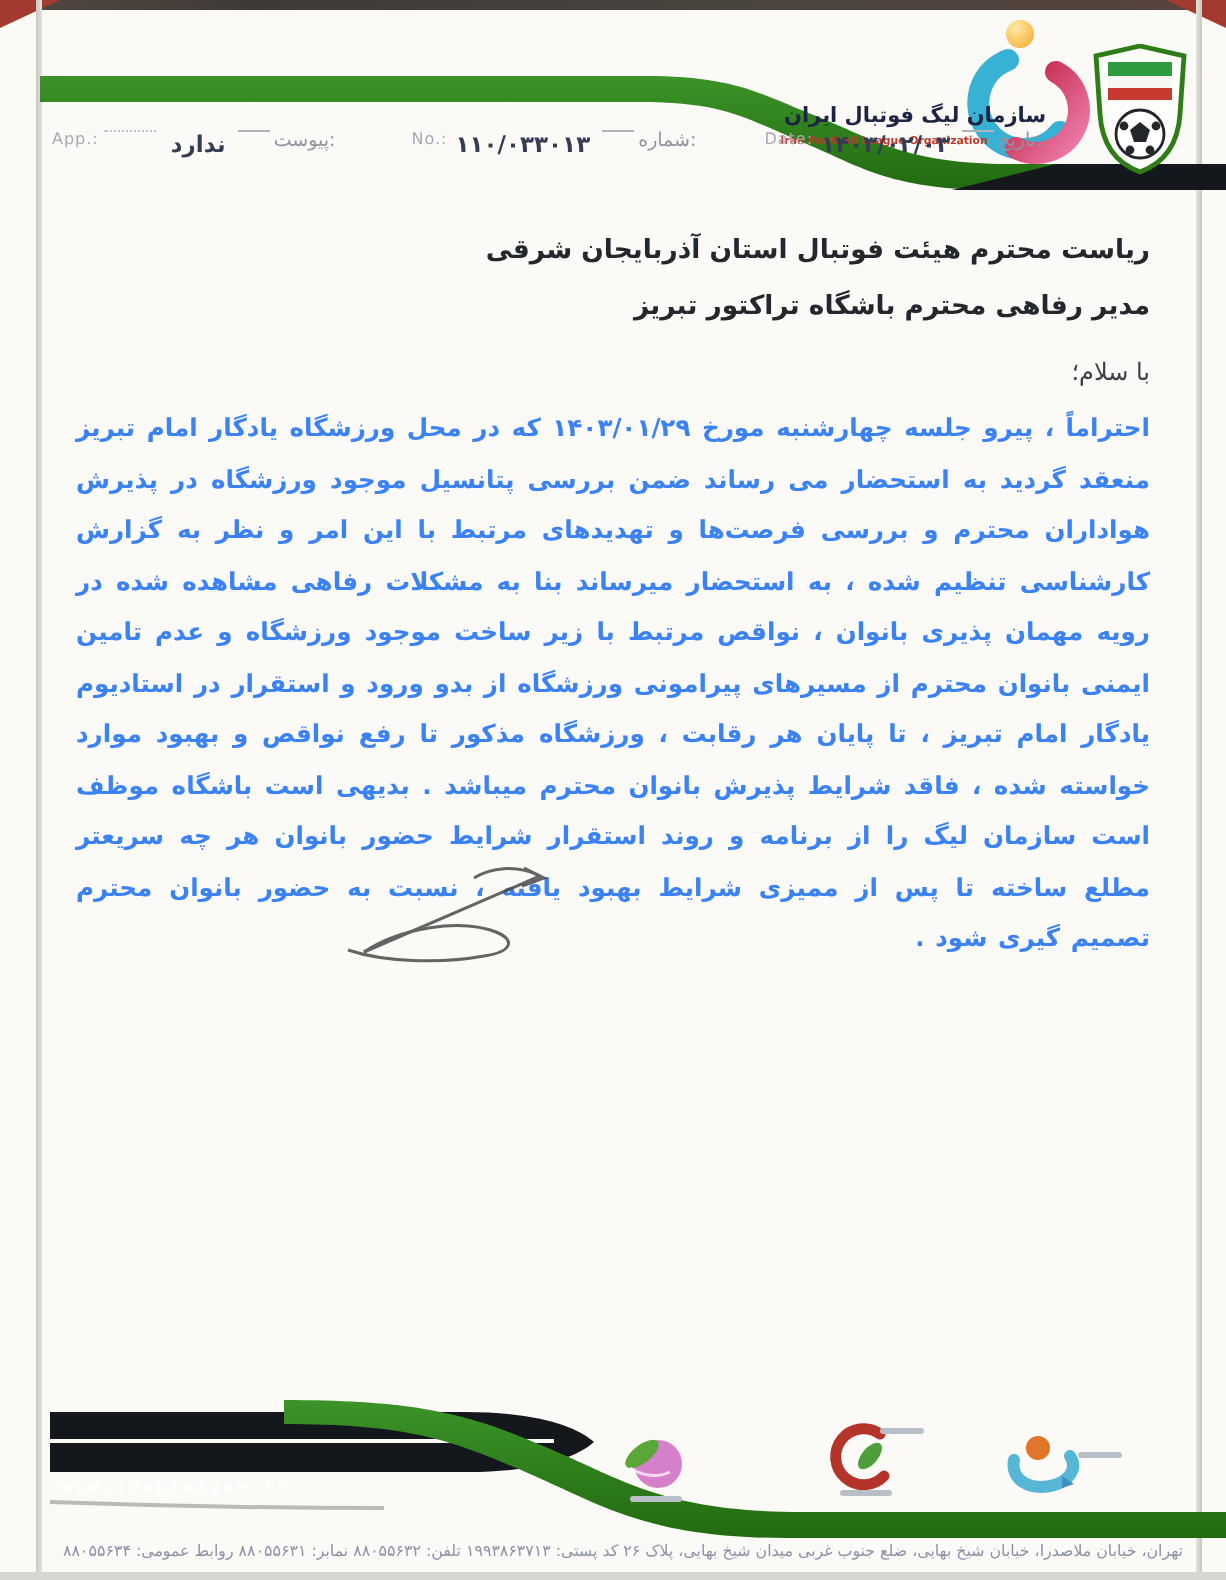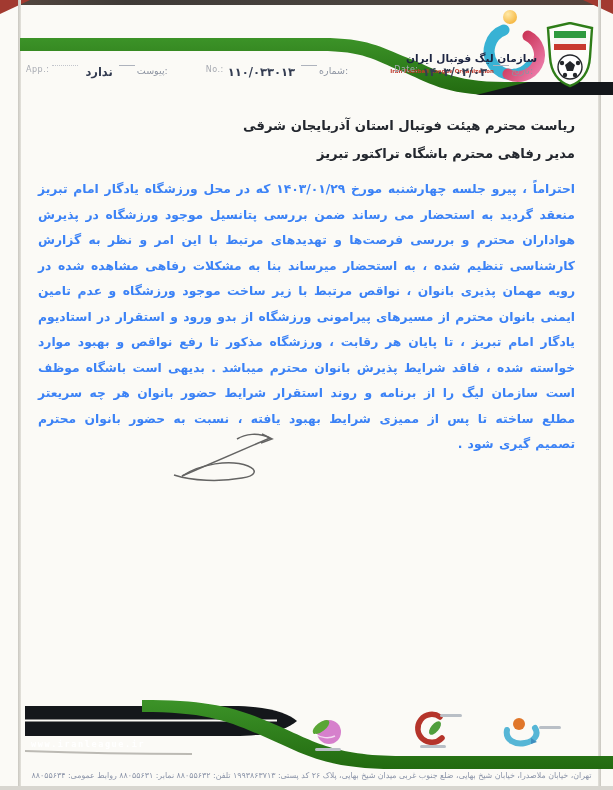--- a/index.html
+++ b/index.html
@@ -17,36 +17,36 @@
   .corner.left  { left:0;  background:#a23a30; clip-path:polygon(0 0,100% 0,0 100%); }
   .corner.right { right:0; background:#a23a30; clip-path:polygon(0 0,100% 0,100% 100%); }
   .paper-edge { position:absolute; top:0; bottom:0; width:3px; background:linear-gradient(90deg,#c9c7c0,#e4e2dc); }
   .paper-edge.left { left:18px; }
   .paper-edge.right { left:598px; background:linear-gradient(90deg,#e4e2dc,#c9c7c0); }
   .bottom-edge { position:absolute; left:0; right:0; bottom:0; height:4px; background:#d8d6d0; }
 
   
   .hdr-svg { position:absolute; top:0; left:0; }
   .league-logo { position:absolute; left:388px; top:6px; width:168px; height:88px; }
-  .league-fa { position:absolute; left:18px; top:46px; width:108px; text-align:center;
+  .league-fa { position:absolute; left:4px; top:46px; width:108px; text-align:center;
     font-size:10.5px; font-weight:bold; color:#1d2542; white-space:nowrap; }
   .league-en { position:absolute; left:0; top:62px; width:108px; text-align:center;
     font-size:5.4px; font-weight:bold; color:#c0392b; white-space:nowrap; }
   .shield-wrap { position:absolute; left:546px; top:22px; }
 
   .fields-row { position:absolute; top:62px; left:26px; width:455px; height:20px;
     display:flex; align-items:center; direction:ltr; }
   .field { display:flex; }
   .field .en { font-size:8px; color:#a7aab2; letter-spacing:.5px; }
   .field .val { font-size:11.5px; font-weight:bold; color:#343d52; margin:0 4px; letter-spacing:1px; }
   .field .fa { font-size:9.5px; color:#8d94a2; }
   .dotfill { width:26px; border-top:1px dotted #c2c5cc; margin:0 3px; height:0; }
   .dashfill { width:16px; border-top:1px solid #aeb3bd; margin:0 2px; height:0; }
   .field.app  { margin-right:38px; }
-  .field.no   { margin-right:46px; }
+  .field.no   { margin-right:34px; }
 
   
   .letter { position:absolute; top:112px; left:38px; width:537px; direction:rtl; }
   .recipient { font-size:13.2px; font-weight:bold; color:#23272e; line-height:28px; }
   .salutation { font-size:12px; color:#3c4048; margin-top:11px; }
   .body-par { margin-top:9px; font-size:12.3px; line-height:25.5px; color:#3b82f6;
     text-align:justify; text-align-last:right; word-spacing:1px;font-weight:bold; }
   .sign-block { position:absolute; left:140px; top:383px; width:200px; text-align:center; }
   .sign-name { font-size:12.5px; font-weight:bold; color:#23272e; }
   .sign-title { font-size:12px; font-weight:bold; color:#23272e; margin-top:15px; }
@@ -137,20 +137,21 @@
       <span class="en">Date:</span>
       <span class="val">۱۴۰۳/۰۲/۰۳</span>
       <span class="dashfill"></span>
       <span class="fa">تاریخ:</span>
     </div>
   </div>
 
   <div class="letter">
     <div class="recipient">ریاست محترم هیئت فوتبال استان آذربایجان شرقی</div>
     <div class="recipient">مدیر رفاهی محترم باشگاه تراکتور تبریز</div>
+    <div class="salutation">با سلام؛</div>
     <div class="body-par">احتراماً ، پیرو جلسه چهارشنبه مورخ ۱۴۰۳/۰۱/۲۹ که در محل ورزشگاه یادگار امام تبریز منعقد گردید به استحضار می رساند ضمن بررسی پتانسیل موجود ورزشگاه در پذیرش هواداران محترم و بررسی فرصت‌ها و تهدیدهای مرتبط با این امر و نظر به گزارش کارشناسی تنظیم شده ، به استحضار میرساند بنا به مشکلات رفاهی مشاهده شده در رویه مهمان پذیری بانوان ، نواقص مرتبط با زیر ساخت موجود ورزشگاه و عدم تامین ایمنی بانوان محترم از مسیرهای پیرامونی ورزشگاه از بدو ورود و استقرار در استادیوم یادگار امام تبریز ، تا پایان هر رقابت ، ورزشگاه مذکور تا رفع نواقص و بهبود موارد خواسته شده ، فاقد شرایط پذیرش بانوان محترم میباشد . بدیهی است باشگاه موظف است سازمان لیگ را از برنامه و روند استقرار شرایط حضور بانوان هر چه سریعتر مطلع ساخته تا پس از ممیزی شرایط بهبود یافته ، نسبت به حضور بانوان محترم تصمیم گیری شود .</div>
   </div>
 
   <svg class="sign-svg" width="170" height="66" viewBox="0 0 170 66">
     <g stroke="#4a4a4a" stroke-width="1.5" fill="none" opacity="0.85">
       <path d="M128,14 C116,8 103,10 95,15"></path>
       <path d="M120,10 L130,15 L119,19"></path>
       <path d="M128,14 L40,52"></path>
       <path d="M40,52 C58,40 88,35 106,42 C116,46 114,52 100,54 C78,58 50,57 32,51"></path>
     </g>

